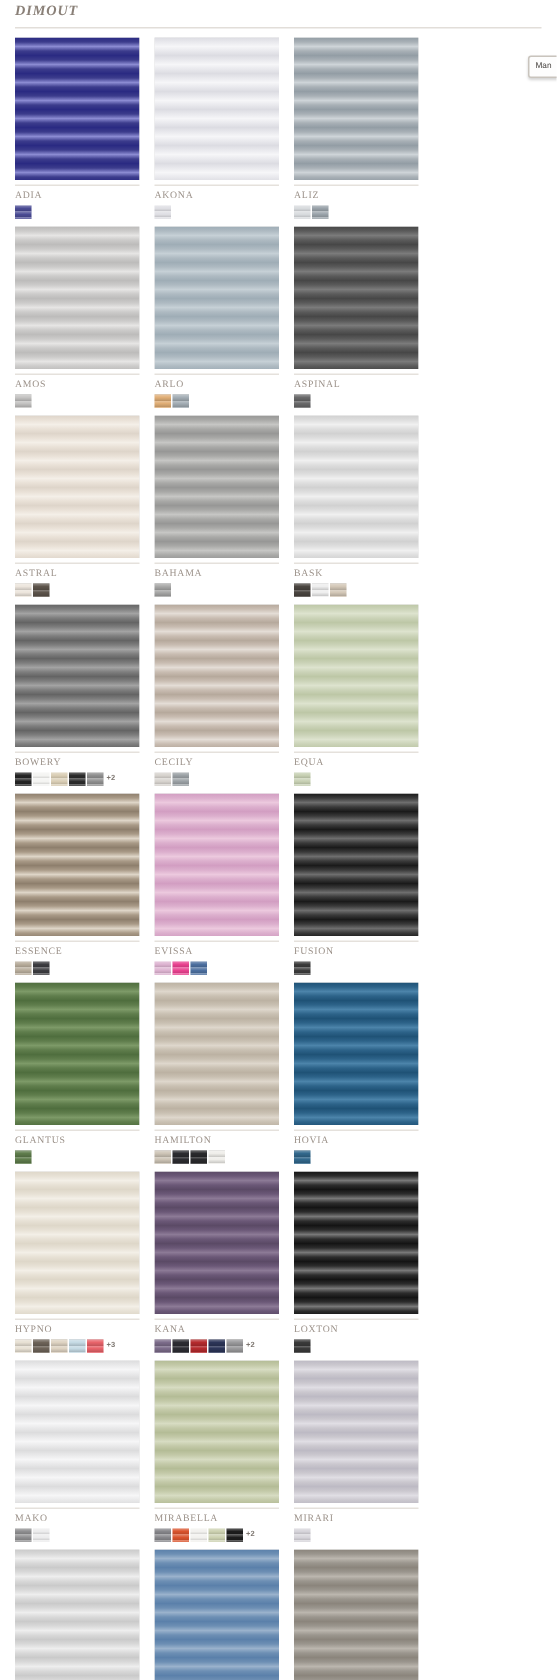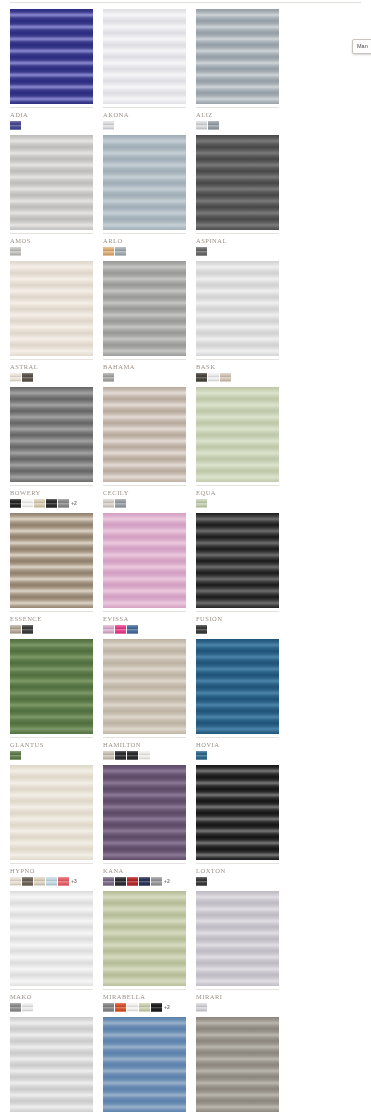--- a/index.html
+++ b/index.html
@@ -110,20 +110,23 @@
     width:19px;
     height:9px;
     line-height:9px;
   }
 </style>
 </head>
 <body>
 
 <div class="page">
 
+  <div class="section-header">
+    <div class="section-title">DIMOUT</div>
+  </div>
   <div class="header-rule"></div>
 
   <div class="grid" id="grid">
       <div class="cell">
         <div class="swatch">
           <div class="tex" style="background: repeating-linear-gradient(rgb(42, 42, 130) 0px, rgb(60, 60, 140) 3px, rgb(139, 139, 210) 6px, rgb(60, 60, 140) 9px, rgb(42, 42, 130) 12px);"></div>
         </div>
         <div class="name-rule"></div>
         <div class="name">ADIA</div>
         <div class="chips">

